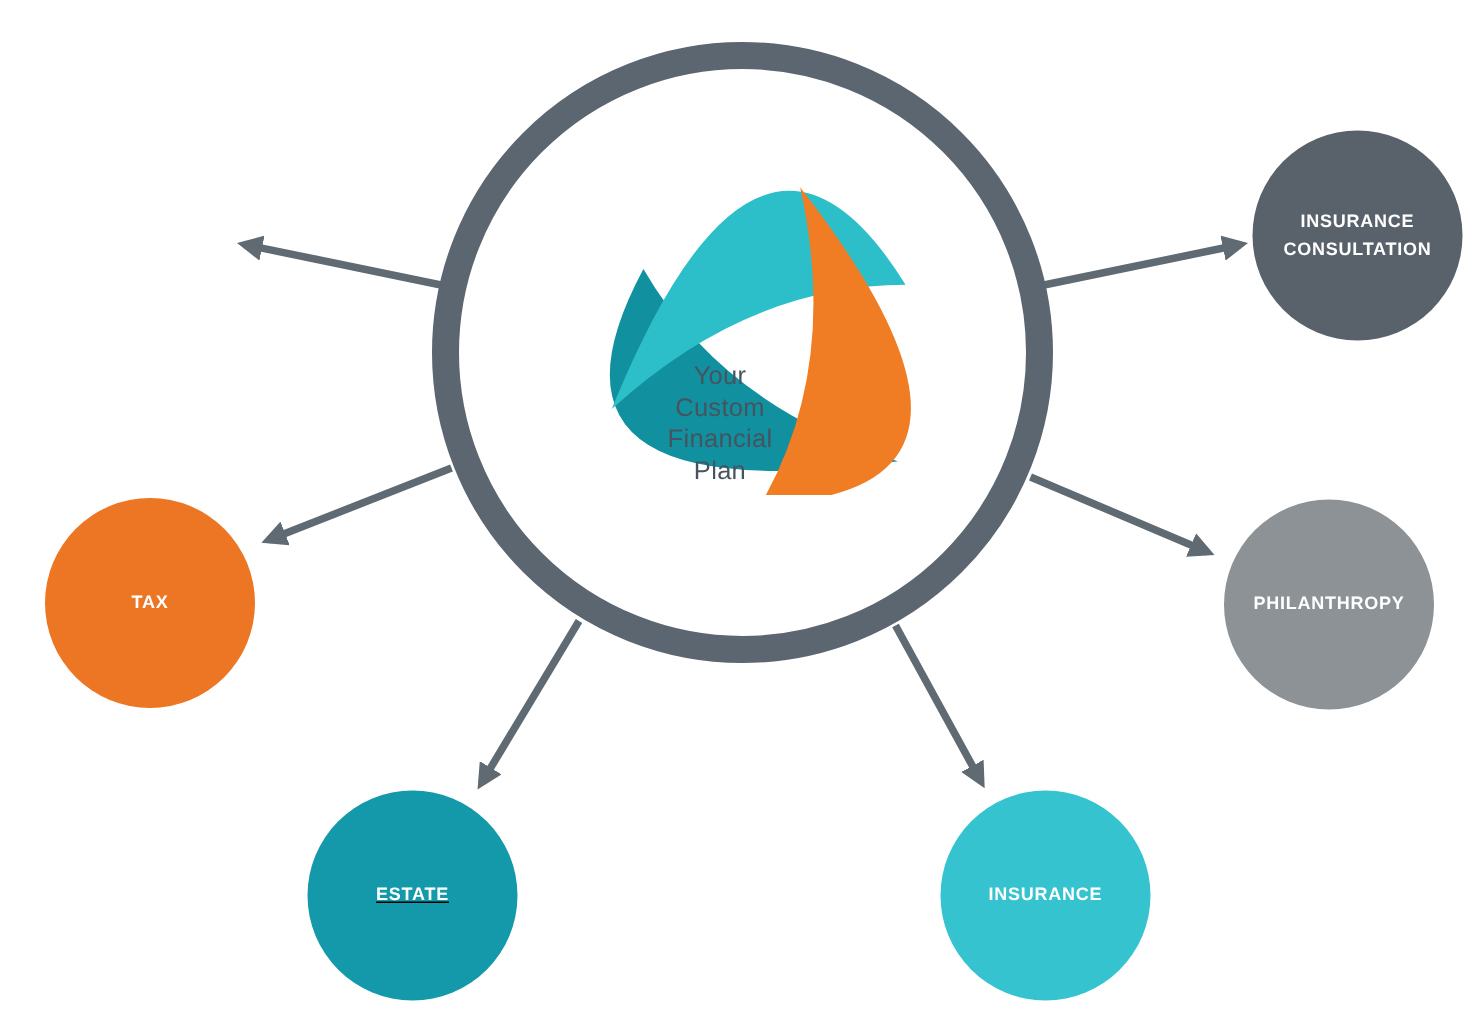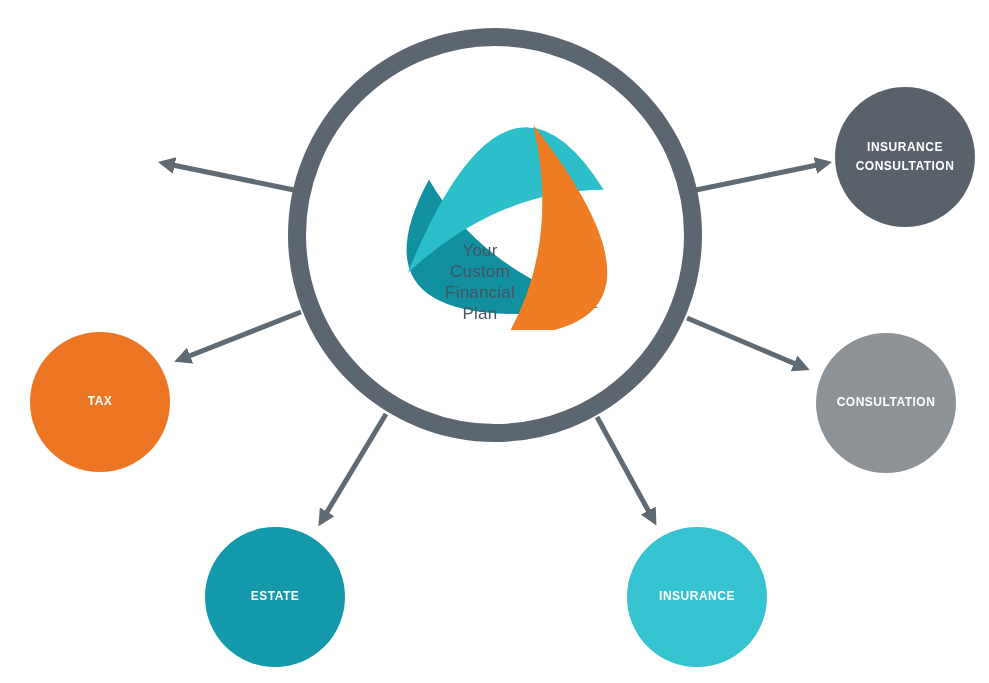--- a/index.html
+++ b/index.html
@@ -116,24 +116,24 @@
 
   <div class="node node-business" style="background-color: rgb(89, 98, 107);">
     <span>INSURANCE CONSULTATION</span>
   </div>
 
   <div class="node node-tax" style="background-color: rgb(236, 118, 35);">
     <span>TAX</span>
   </div>
 
   <div class="node node-philanthropy" style="background-color: rgb(141, 146, 151);">
-    <span>CONSULTATION</span>
+    <span>PHILANTHROPY</span>
   </div>
 
-  <div class="node node-estate" style="background-color: rgb(19, 153, 169);">
+  <div class="node node-estate" style="background-color: rgb(19, 153, 169); text-decoration: underline;">
     <span>ESTATE</span>
   </div>
 
   <div class="node node-insurance" style="background-color: rgb(53, 195, 207);">
     <span>INSURANCE</span>
   </div>
 
 </div>
 
 </body></html>

